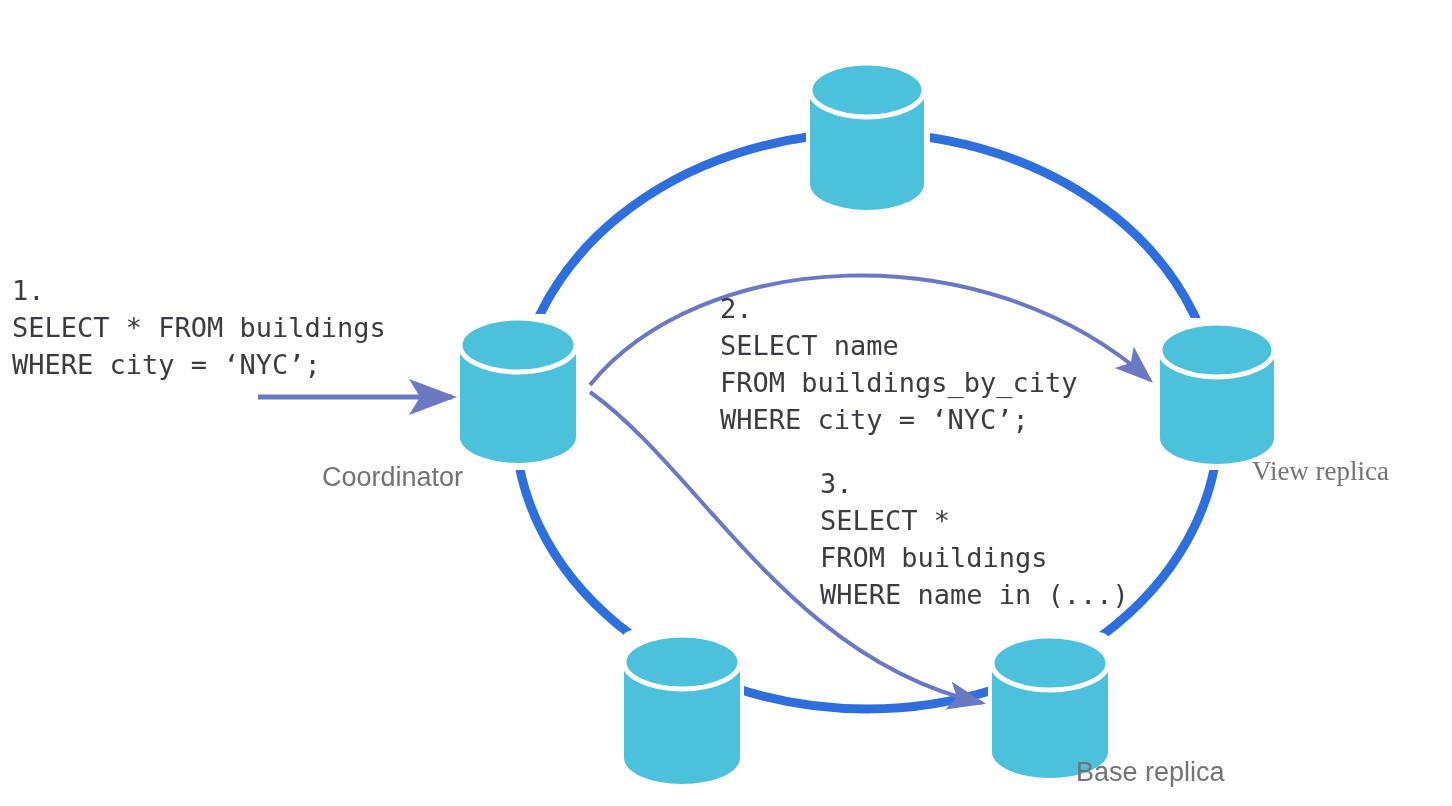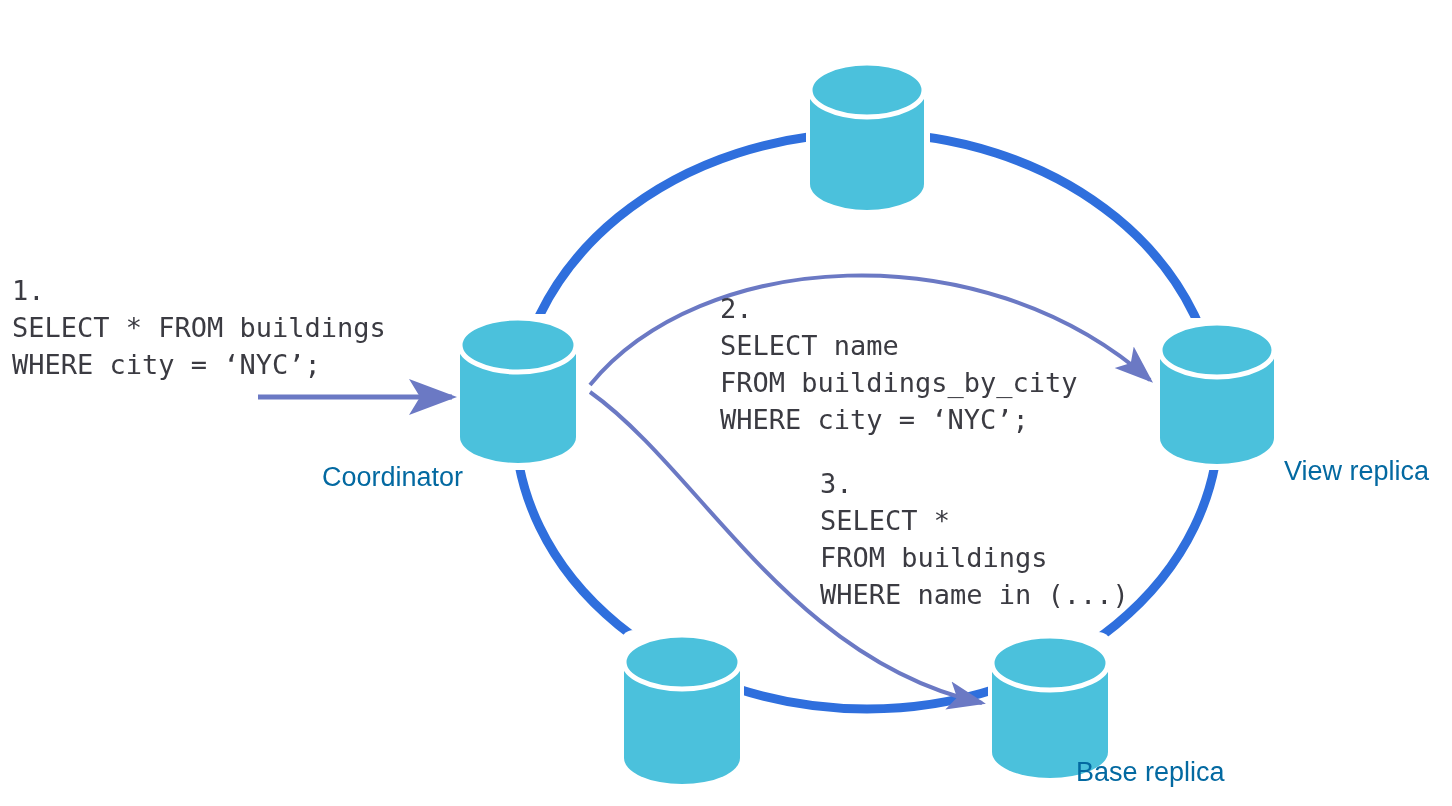--- a/index.html
+++ b/index.html
@@ -34,25 +34,25 @@
     letter-spacing: 0px;
   }
   #query-1 { left: 12px;  top: 272px; }
   #query-2 { left: 720px; top: 290px; }
   #query-3 { left: 820px; top: 465px; }
 
   .node-label {
     position: absolute;
     font-family: "Liberation Sans", sans-serif;
     font-size: 27px;
-    color: #0369a1;
+    color: #737373;
     white-space: nowrap;
   }
   #label-coordinator  { left: 322px;  top: 462px; }
-  #label-view-replica { left: 1284px; top: 456px; }
+  #label-view-replica { left: 1252px; top: 456px; font-family: Liberation Serif, serif; }
   #label-base-replica { left: 1076px; top: 757px; }
 </style>
 </head>
 <body>
 
 <div id="canvas">
 
   <svg id="diagram-svg" viewBox="0 0 1452 806">
     <defs>
       <marker id="arrowhead-purple" markerWidth="10" markerHeight="8" refX="8.6" refY="4" orient="auto" markerUnits="strokeWidth">

